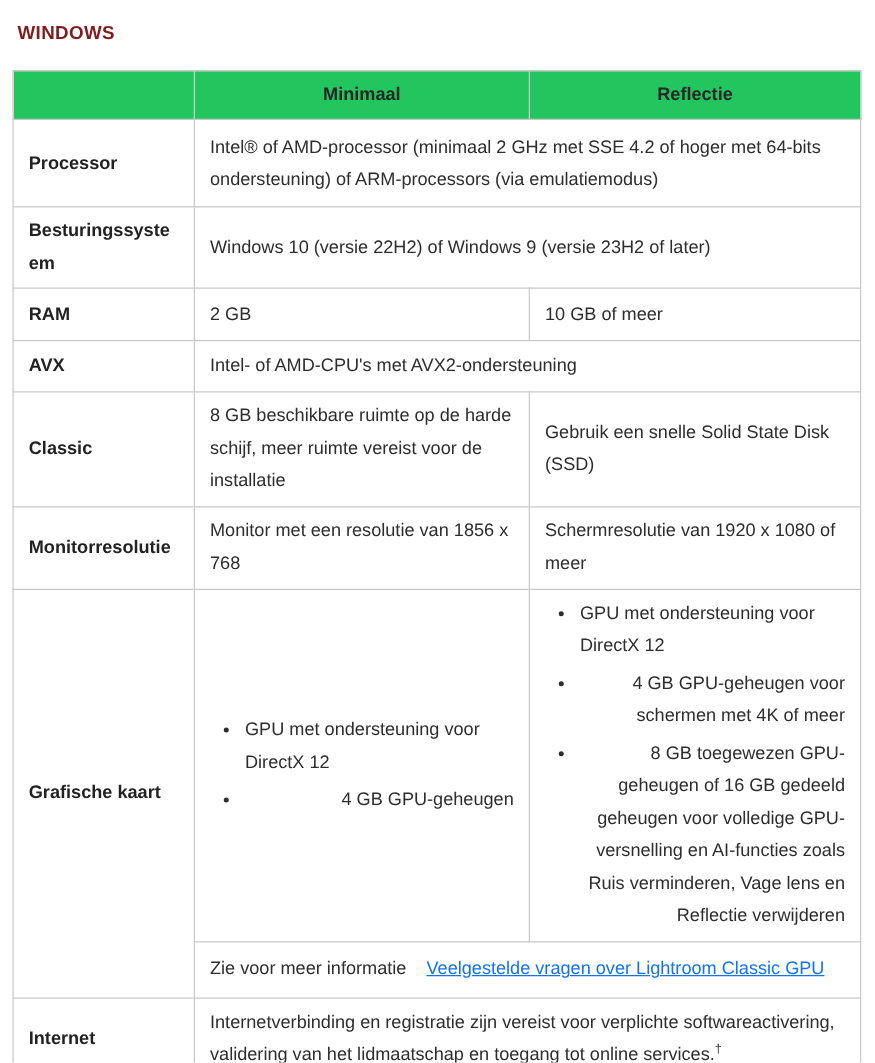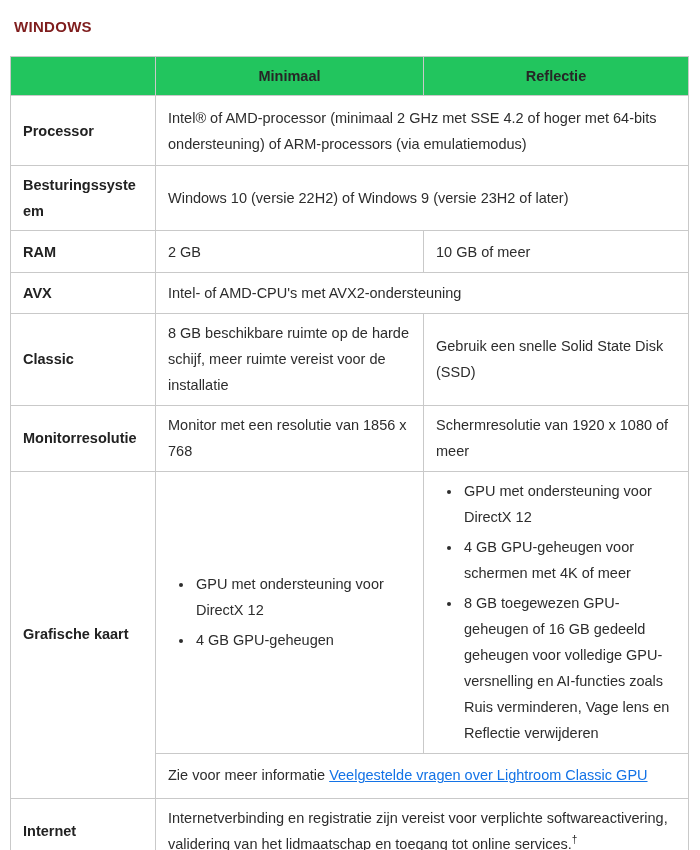--- a/index.html
+++ b/index.html
@@ -67,25 +67,27 @@
   ul.bullets {
     margin: 0;
     padding-left: 26px;
     list-style-type: disc;
   }
   ul.bullets li {
     padding-left: 2px;
   }
   ul.bullets li + li {
     margin-top: 4px;
+    text-align: right;
   }
   a.faq-link {
     color: #1473e6;
     text-decoration: underline;
     cursor: pointer;
+    margin-left: 12px;
   }
   td.internet-cell sup {
     font-size: 70%;
     line-height: 0;
   }
 </style>
 </head>
 <body>
 
 <div class="page">

